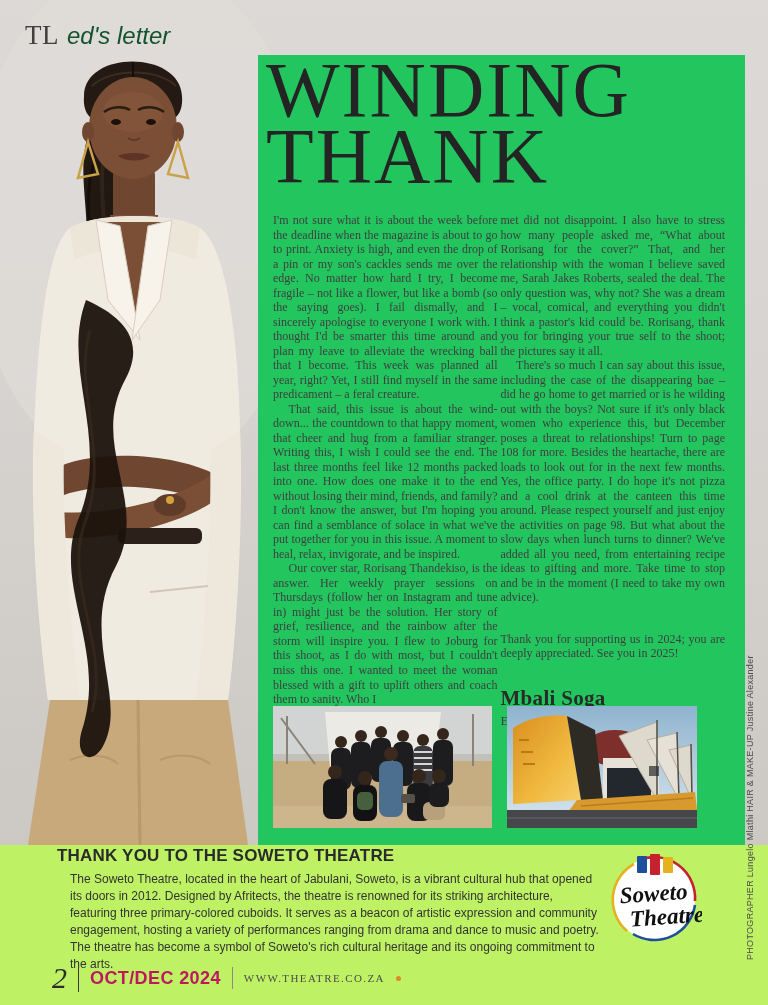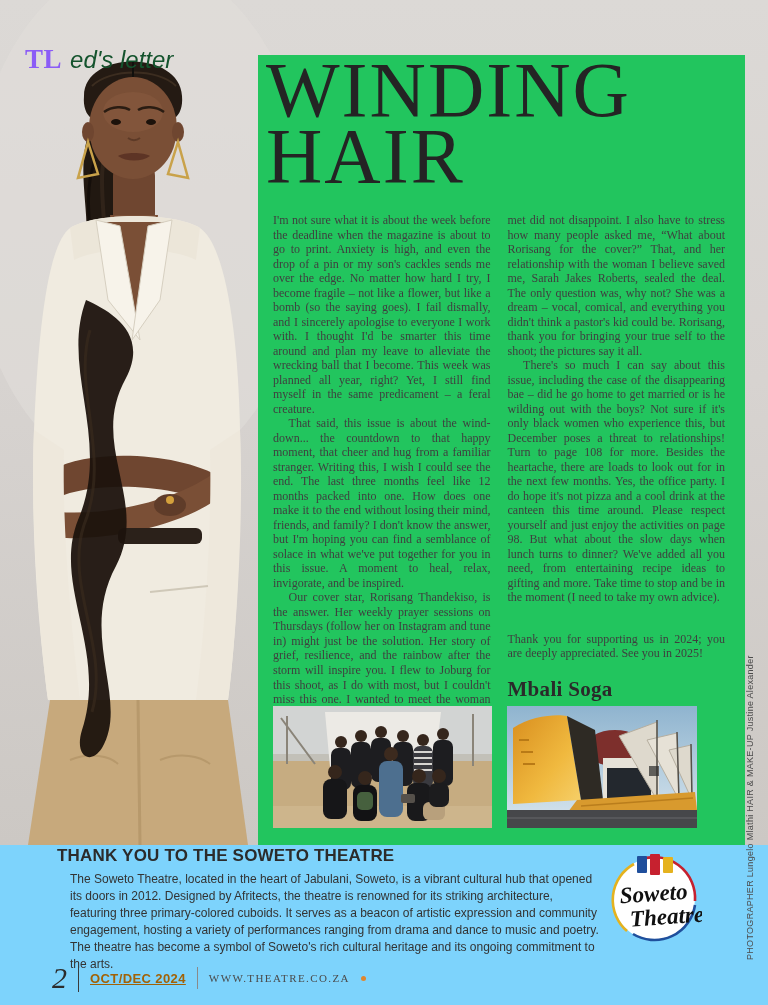--- a/index.html
+++ b/index.html
@@ -6,61 +6,61 @@
   body { font-family:"Liberation Serif", serif; background:#ffffff; }
   .page { position:relative; width:768px; height:1005px; background:#ffffff; overflow:hidden; }
 
   
   .photo-area { position:absolute; left:0; top:0; width:768px; height:845px;
     background:linear-gradient(180deg,#dcd9d6 0%,#d7d3d0 45%,#ccc8c4 100%); }
   .portrait-svg { position:absolute; left:0; top:0; }
 
   
   .brand { position:absolute; left:25px; top:20px; z-index:5; display:flex; align-items:baseline; gap:8px; }
-  .brand-tl { font-family:"Liberation Serif", serif; font-weight:bold; font-size:27px; color:#8b5cf6; letter-spacing:0.5px;margin-top:24px; }
+  .brand-tl { font-family:"Liberation Serif", serif; font-weight:normal; font-size:27px; color:#404040; letter-spacing:0.5px; }
   .brand-section { font-family:"Liberation Sans", sans-serif; font-style:italic; font-size:24px; color:#14532d; }
 
   
   .panel { position:absolute; left:258px; top:55px; width:487px; height:790px; background:#22c55e; z-index:2; }
   .headline { position:absolute; left:8px; top:2px; font-family:"Liberation Serif", serif;
     font-size:78px; line-height:0.85; color:#242424; letter-spacing:2px; font-weight:normal; }
   .headline div { white-space:nowrap; }
 
-  .columns { position:absolute; left:15px; top:158px; width:452px; display:flex; gap:17px; }
+  .columns { position:absolute; left:15px; top:158px; width:452px; display:flex; gap:3px; }
   .col { flex:1; font-family:"Liberation Serif", serif; font-size:12px; line-height:1.21;
     color:#3f3f3f; text-align:justify; }
   .col p + p { text-indent:1.3em; }
   .col p.no-indent { text-indent:0; margin-top:27px; }
-  .signature-name { margin-top:17px; font-weight:bold; font-size:21px; color:#2a2a2a; letter-spacing:0.3px; line-height:1.1; }
+  .signature-name { margin-top:26px; font-weight:bold; font-size:21px; color:#2a2a2a; letter-spacing:0.3px; line-height:1.1; }
   .signature-title { font-size:13px; color:#3f3f3f; margin-top:3px; }
 
   
   .photo-box { position:absolute; z-index:3; overflow:hidden; }
   .photo-group { left:273px; top:706px; width:219px; height:122px; }
   .photo-building { left:507px; top:706px; width:190px; height:122px; }
 
   
-  .bottom-section { position:absolute; left:0; top:845px; width:768px; height:160px; background:#7dd3fc; z-index:4; }
+  .bottom-section { position:absolute; left:0; top:845px; width:768px; height:160px; background:#bef264; z-index:4; }
   .thanks-heading { position:absolute; left:57px; top:1px; font-family:"Liberation Sans", sans-serif;
     font-weight:bold; font-size:17px; color:#2b2b2b; letter-spacing:0.2px; }
   .thanks-body { position:absolute; left:70px; top:26px; width:530px; font-family:"Liberation Sans", sans-serif;
     font-size:12px; line-height:1.42; color:#333333; }
   .soweto-logo { position:absolute; left:606px; top:8px; }
 
   
   .credits { position:absolute; right:13px; top:598px; height:362px; z-index:6;
     writing-mode:vertical-rl; transform:rotate(180deg);
     font-family:"Liberation Sans", sans-serif; font-size:9px; letter-spacing:0.3px; color:#4c4c4c; }
 
   
   .footer { position:absolute; left:52px; top:960px; height:36px; display:flex; align-items:center; gap:11px; z-index:6; }
   .page-number { font-family:"Liberation Serif", serif; font-style:italic; font-size:30px; color:#2c2c2c; line-height:1; }
   .footer-divider { width:1px; height:27px; background:#3a3a3a; }
   .footer-divider.light { height:22px; background:#8a8a8a; }
-  .footer-issue { font-family:"Liberation Sans", sans-serif; font-weight:bold; font-size:13px; color:#a16207; letter-spacing:0.4px;text-decoration:underline; }
+  .footer-issue { font-family:"Liberation Sans", sans-serif; font-weight:bold; font-size:18px; color:#be185d; letter-spacing:0.4px; }
   .footer-site { font-family:"Liberation Serif", serif; font-size:11px; color:#4a4a4a; letter-spacing:1.4px; }
   .footer-dot { width:5px; height:5px; border-radius:50%; background:#e0862e; }
 </style>
 </head>
 <body>
 
 <div class="page">
 
   <div class="photo-area">
     <svg class="portrait-svg" width="275" height="845" viewBox="0 0 275 845">
@@ -120,21 +120,21 @@
   </div>
 
   <div class="brand">
     <span class="brand-tl">TL</span>
     <span class="brand-section">ed's letter</span>
   </div>
 
   <div class="panel">
     <div class="headline">
       <div>WINDING</div>
-      <div>HAIR</div>
+      <div>THANK</div>
     </div>
 
     <div class="columns">
       <div class="col">
         <p>I'm not sure what it is about the week before the deadline when the magazine is about to go to print. Anxiety is high, and even the drop of a pin or my son's cackles sends me over the edge. No matter how hard I try, I become fragile – not like a flower, but like a bomb (so the saying goes). I fail dismally, and I sincerely apologise to everyone I work with. I thought I'd be smarter this time around and plan my leave to alleviate the wrecking ball that I become. This week was planned all year, right? Yet, I still find myself in the same predicament – a feral creature.</p>
         <p>That said, this issue is about the wind-down... the countdown to that happy moment, that cheer and hug from a familiar stranger. Writing this, I wish I could see the end. The last three months feel like 12 months packed into one. How does one make it to the end without losing their mind, friends, and family? I don't know the answer, but I'm hoping you can find a semblance of solace in what we've put together for you in this issue. A moment to heal, relax, invigorate, and be inspired.</p>
         <p>Our cover star, Rorisang Thandekiso, is the answer. Her weekly prayer sessions on Thursdays (follow her on Instagram and tune in) might just be the solution. Her story of grief, resilience, and the rainbow after the storm will inspire you. I flew to Joburg for this shoot, as I do with most, but I couldn't miss this one. I wanted to meet the woman blessed with a gift to uplift others and coach them to sanity. Who I</p>
       </div>
       <div class="col">
         <p>met did not disappoint. I also have to stress how many people asked me, “What about Rorisang for the cover?” That, and her relationship with the woman I believe saved me, Sarah Jakes Roberts, sealed the deal. The only question was, why not? She was a dream – vocal, comical, and everything you didn't think a pastor's kid could be. Rorisang, thank you for bringing your true self to the shoot; the pictures say it all.</p>

